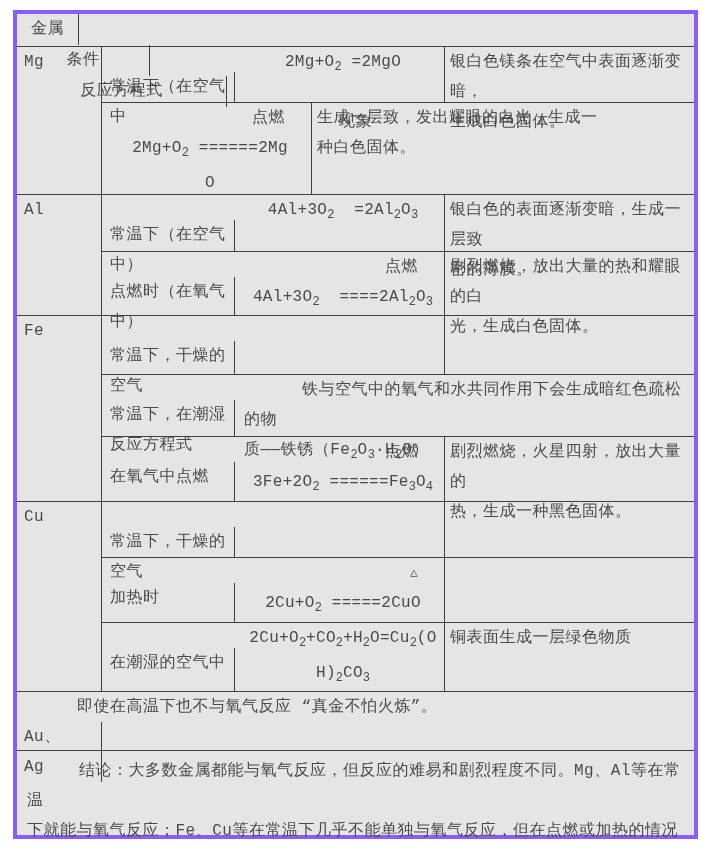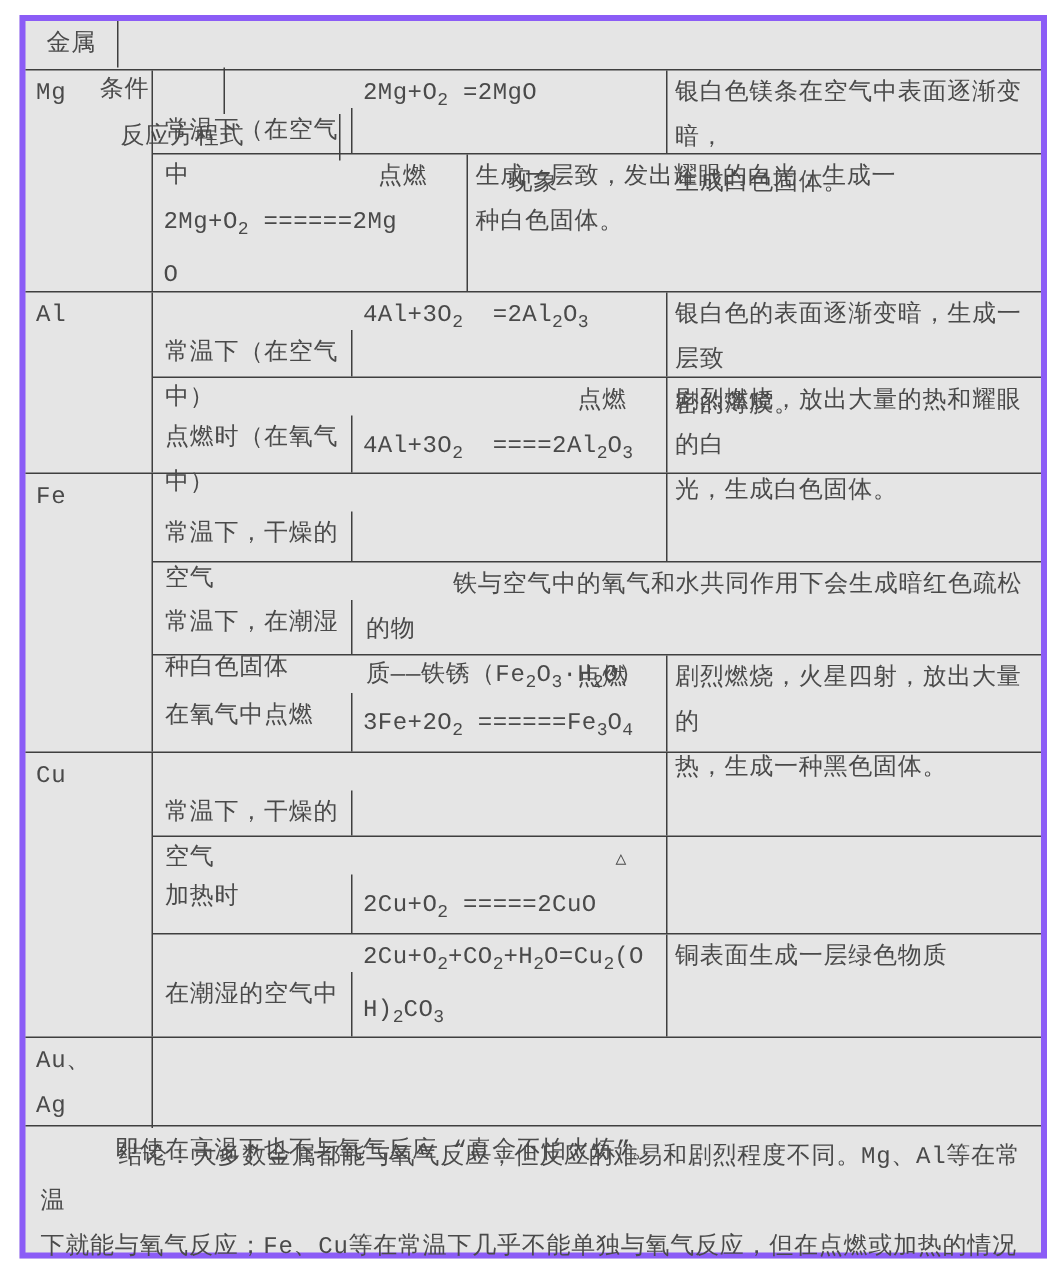--- a/index.html
+++ b/index.html
@@ -46,21 +46,21 @@
   .spanc { flex: 1; min-width: 0; padding: 0 4px 0 9px; text-indent: 58px; }
 
   .hdr-row .cell { text-align: center; line-height: 31px; white-space: nowrap; padding: 0; }
   .hdr-metal { width: 62px; border-right: 1px solid #3f3f3f; }
   .hdr-cond  { width: 133px; border-right: 1px solid #3f3f3f; }
   .hdr-eq    { width: 210px; border-right: 1px solid #3f3f3f; }
   .hdr-phen  { flex: 1; }
 
   .eq-label { text-align: right; height: 30px; line-height: 30px; transform: translateX(-26px); letter-spacing: 0.5px; }
   .eq-label.delta { font-size: 12px; }
-  .eq-lines { white-space: pre; letter-spacing: 0.3px; overflow: visible; }
+  .eq-lines { white-space: pre; letter-spacing: 0.3px; overflow: visible; text-align: center; }
   sub { font-size: 12px; letter-spacing: 0; }
 
   .concl-cell { flex: 1; padding: 5px 6px 0 10px; text-indent: 52px; }
   .auag-text { flex: 1; padding: 0 4px 0 8px; text-indent: 52px; }
 </style>
 </head>
 <body>
 
 <div class="table">
 
@@ -124,21 +124,21 @@
     <div class="cell metal">Fe</div>
     <div class="subcol">
       <div class="subrow" style="height:59px">
         <div class="cell cond">常温下，干燥的
 空气</div>
         <div class="cell eqc"></div>
         <div class="cell phen"></div>
       </div>
       <div class="subrow" style="height:62px">
         <div class="cell cond">常温下，在潮湿
-种白色固体</div>
+反应方程式</div>
         <div class="cell spanc">铁与空气中的氧气和水共同作用下会生成暗红色疏松的物
 质——铁锈（Fe<sub>2</sub>O<sub>3</sub>·H<sub>2</sub>O）</div>
       </div>
       <div class="subrow" style="height:64px">
         <div class="cell cond">在氧气中点燃</div>
         <div class="cell eqc">
           <div class="eq-label">点燃</div>
           <div class="eq-lines">3Fe+2O<sub>2</sub> ======Fe<sub>3</sub>O<sub>4</sub></div>
         </div>
         <div class="cell phen">剧烈燃烧，火星四射，放出大量的
@@ -168,23 +168,23 @@
         <div class="cell eqc">
           <div class="eq-lines">2Cu+O<sub>2</sub>+CO<sub>2</sub>+H<sub>2</sub>O=Cu<sub>2</sub>(O
 H)<sub>2</sub>CO<sub>3</sub></div>
         </div>
         <div class="cell phen">铜表面生成一层绿色物质</div>
       </div>
     </div>
   </div>
 
   <div class="auag-row">
+    <div class="cell auag-text">即使在高温下也不与氧气反应 “真金不怕火炼”。</div>
     <div class="cell metal">Au、
 Ag</div>
-    <div class="cell auag-text">即使在高温下也不与氧气反应 “真金不怕火炼”。</div>
   </div>
 
   <div class="concl-row">
     <div class="cell concl-cell">结论：大多数金属都能与氧气反应，但反应的难易和剧烈程度不同。Mg、Al等在常温
 下就能与氧气反应；Fe、Cu等在常温下几乎不能单独与氧气反应，但在点燃或加热的情况下
 可以发生反应；Au、Ag等在高温时也不与氧气反应。</div>
   </div>
 
 </div>
 

